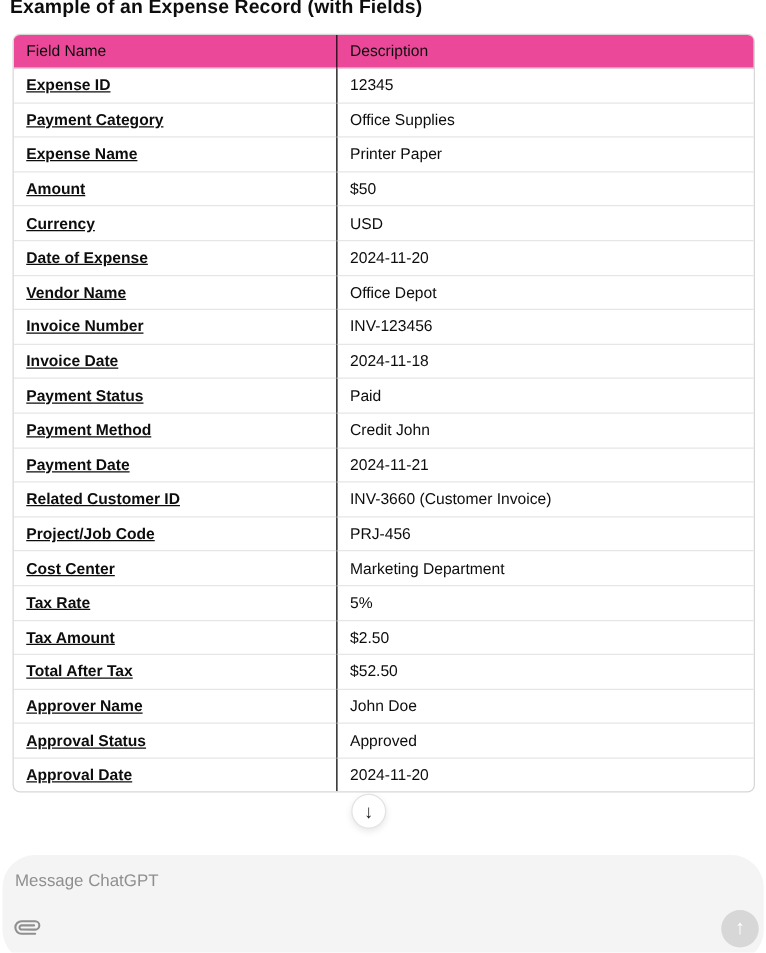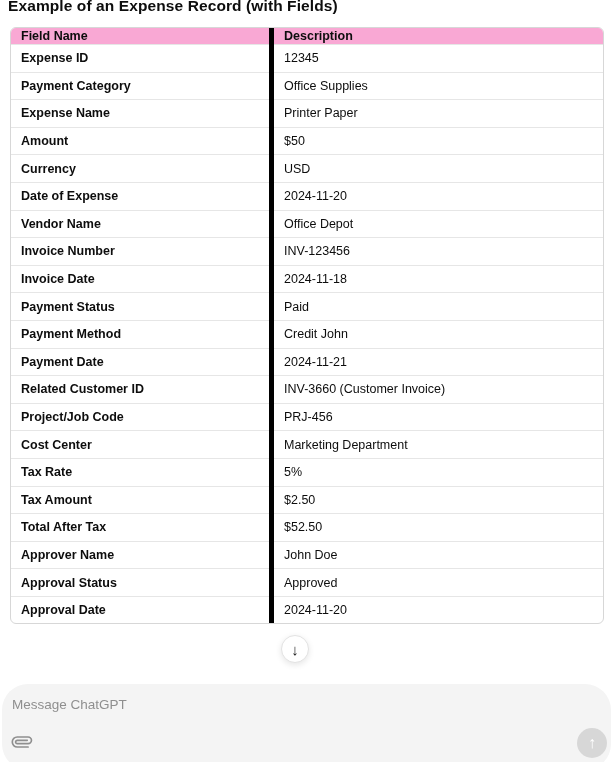--- a/index.html
+++ b/index.html
@@ -35,38 +35,38 @@
     background: #ffffff;
   }
   table {
     border-collapse: collapse;
     width: 100%;
     font-size: 12.5px;
     color: #0d0d0d;
     table-layout: fixed;
   }
   thead th {
-    background: #f9a8d4;
-    height: 16px;
+    background: #ec4899;
+    height: 26px;
     text-align: left;
-    font-weight: 700;
+    font-weight: 400;
     padding: 0 6px 0 10px;
     vertical-align: middle;
   }
   th:first-child, td:first-child { width: 242px; }
-  th + th, td + td { border-left: 5px solid #000000; }
+  th + th, td + td { border-left: 1px solid #000000; }
   tbody td {
     height: 26.6px;
     padding: 0 6px 0 10px;
     border-top: 1px solid #e6e6e6;
     vertical-align: middle;
     white-space: nowrap;
     overflow: hidden;
   }
-  tbody td.field { font-weight: 600; }
+  tbody td.field { font-weight: 600; text-decoration: underline; }
 
   .scroll-btn {
     position: absolute;
     left: 281px;
     top: 635px;
     width: 28px;
     height: 28px;
     border-radius: 50%;
     background: #ffffff;
     border: 1px solid #e3e3e3;

